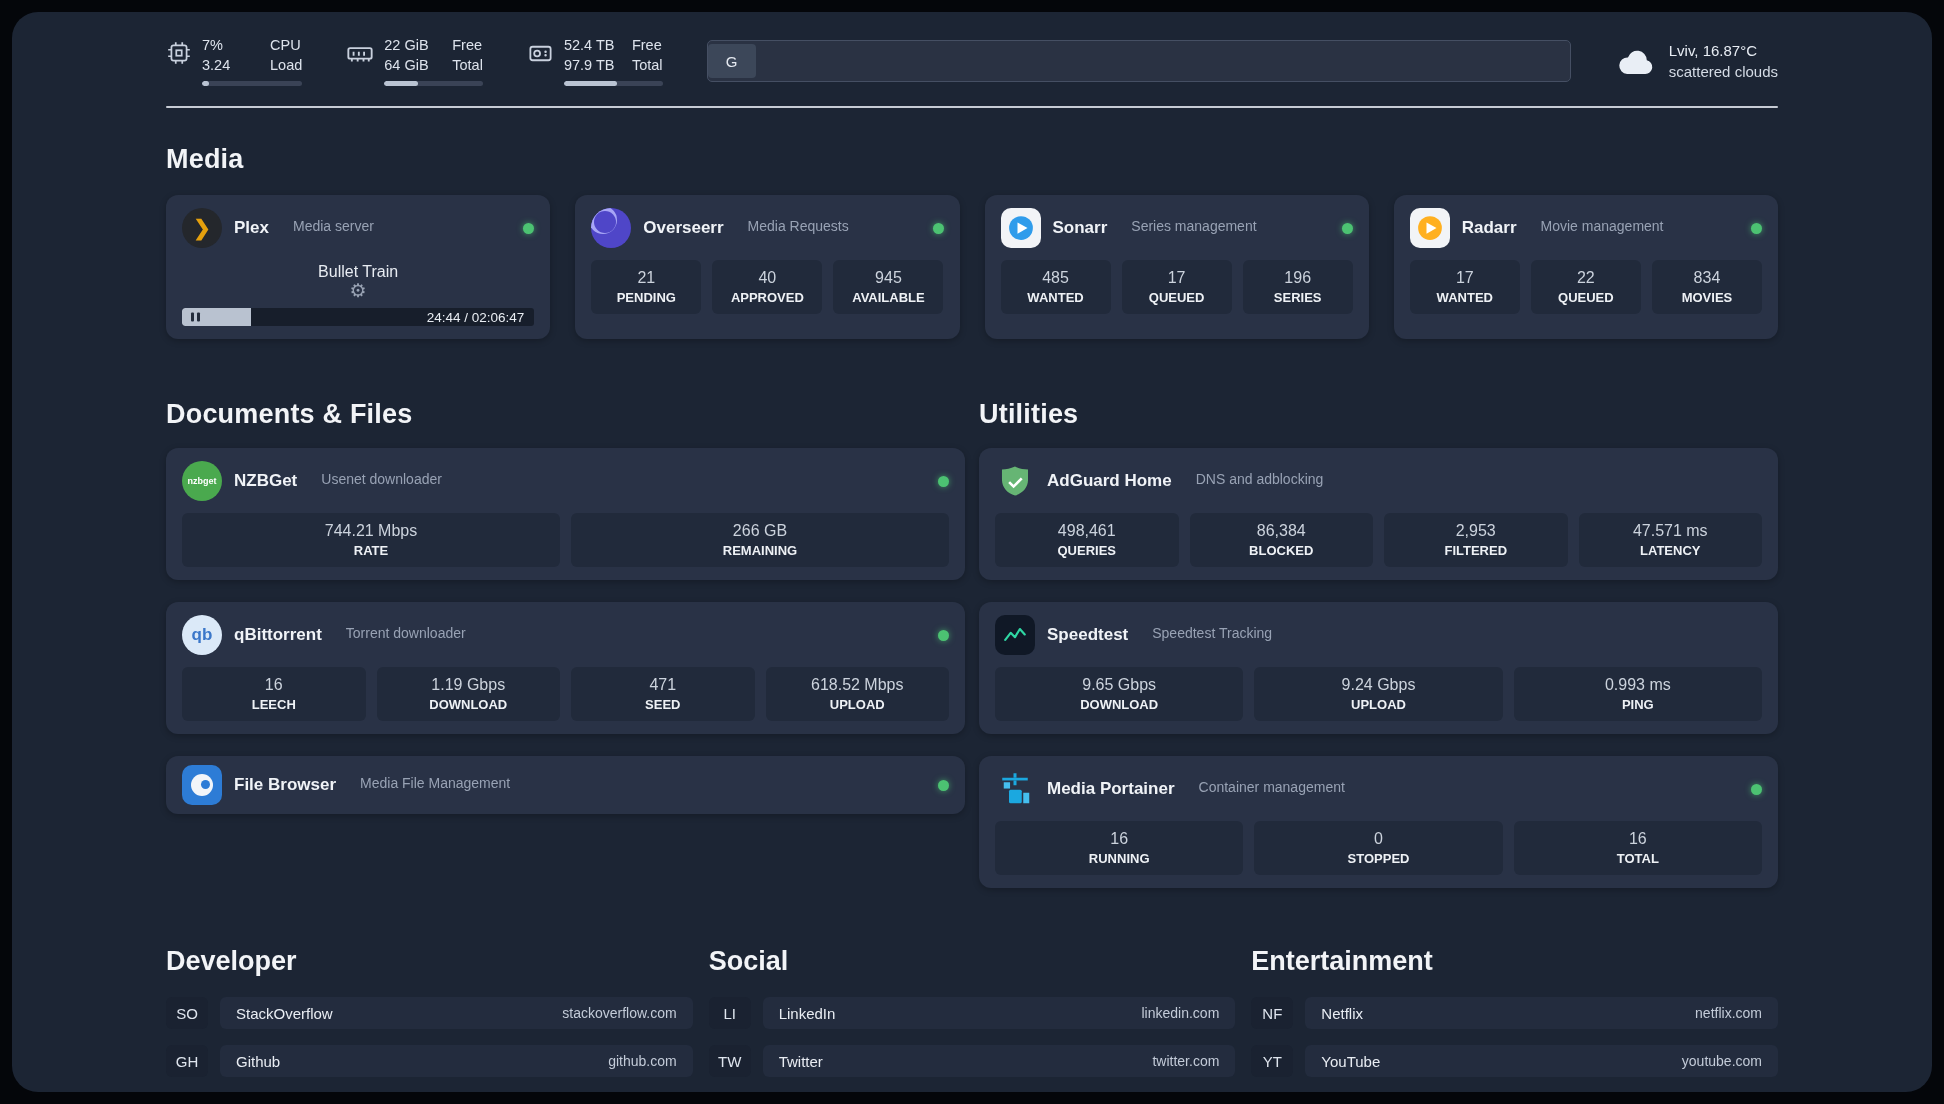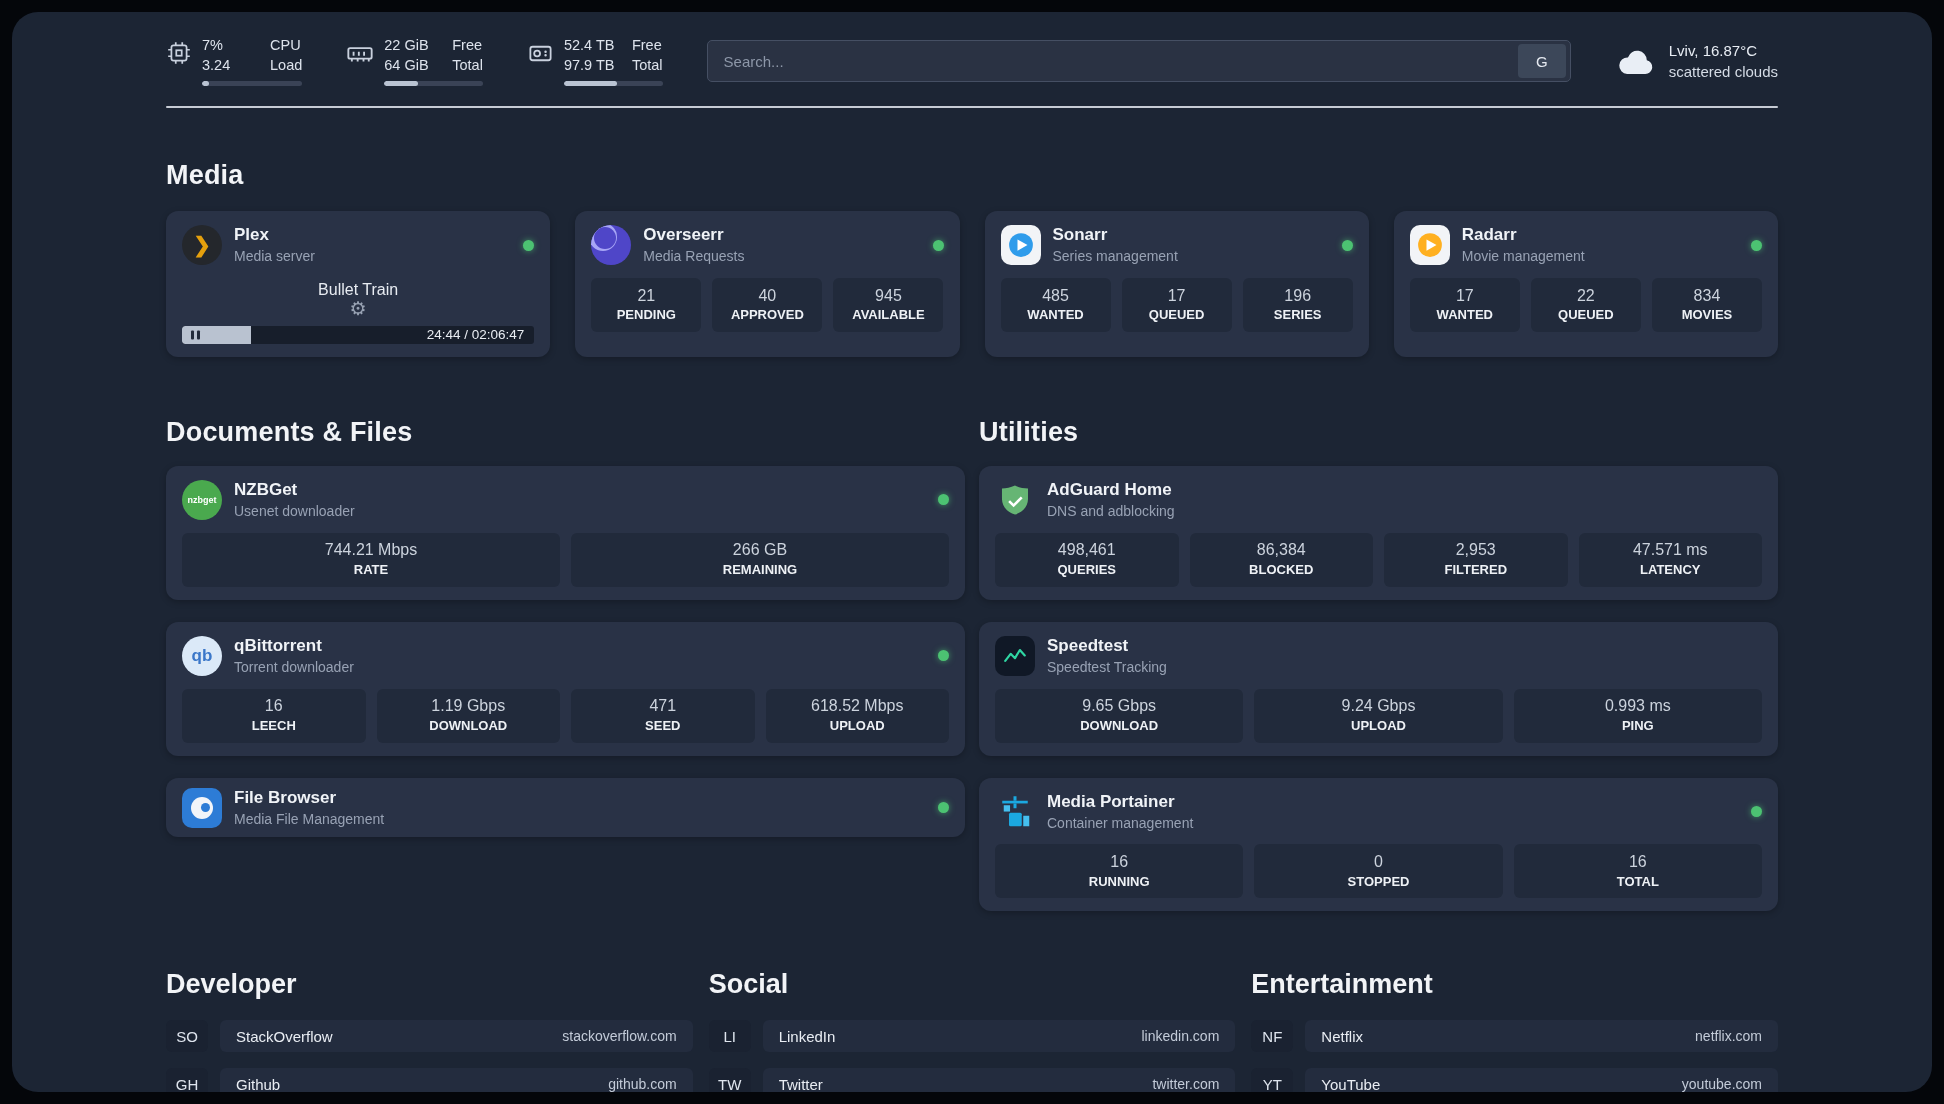--- a/index.html
+++ b/index.html
@@ -36,27 +36,27 @@
   .search-input::placeholder { color:#8d97a8; }
   .search-engine { width:48px; height:34px; margin-right:4px; background:#3c4759; border-radius:4px; display:flex; align-items:center; justify-content:center; font-size:15px; color:#e6eaf1; cursor:pointer; }
 
   .weather { display:flex; align-items:center; gap:12px; }
   .weather-text { display:flex; flex-direction:column; font-size:15px; line-height:1.4; color:#e8edf4; }
   .weather-text span:last-child { color:#d4dbe5; }
 
   .divider { margin-top:20px; height:2px; background:#d9dee6; opacity:.9; border-radius:1px; }
 
   
-  .section-title { margin-top:52px; font-size:27px; font-weight:600; color:#f2f4f7; letter-spacing:.2px; }
+  .section-title { margin-top:36px; font-size:27px; font-weight:600; color:#f2f4f7; letter-spacing:.2px; }
   .media-grid { margin-top:20px; display:grid; grid-template-columns:repeat(4,1fr); gap:25px; }
 
   .card { background:#293246; border-radius:12px; padding:13px 16px; box-shadow:0 2px 6px rgba(0,0,0,.25); }
   .card-header { display:flex; align-items:center; gap:12px; }
   .app-icon { width:40px; height:40px; border-radius:10px; display:flex; align-items:center; justify-content:center; flex-shrink:0; overflow:hidden; position:relative; }
-  .app-meta { display:flex; flex-direction:column; line-height:1.35; }
+  .app-meta { display:flex; line-height:1.35;gap:24px; }
   .app-name { font-size:17px; color:#f0f3f7; font-weight:600; }
   .app-sub { font-size:14px; color:#98a2b4; }
   .status-dot { width:11px; height:11px; border-radius:50%; background:#4cc272; margin-left:auto; box-shadow:0 0 6px rgba(76,194,114,.7); flex-shrink:0; }
 
   .stats-row { margin-top:12px; display:flex; gap:11px; }
   .stat-box { flex:1; height:54px; background:#212a3b; border-radius:6px; display:flex; flex-direction:column; align-items:center; justify-content:center; line-height:1.3; }
   .stat-value { font-size:16px; color:#ccd3dd; }
   .stat-label { font-size:13px; font-weight:bold; color:#eef1f5; margin-top:1px; }
 
   
@@ -179,21 +179,20 @@
               </div>
             </div>
             <div class="mon-bar">
               <div class="mon-fill" style="width: 54%;"></div>
             </div>
           </div>
         </div>
       </div>
 
       <div class="search-box">
-        <input class="search-input" type="text" placeholder="Search..." style="">
         <span class="search-engine">G</span>
       </div>
 
       <div class="weather">
         <span style="display:flex">
           <svg width="42" height="34" viewBox="0 0 26 20" fill="#e9eef5">
             <path d="M7.5 18h11.2a4.3 4.3 0 0 0 1-8.5A6 6 0 0 0 8 7.8 4.6 4.6 0 0 0 7.5 18z"></path>
           </svg>
         </span>
         <div class="weather-text">

